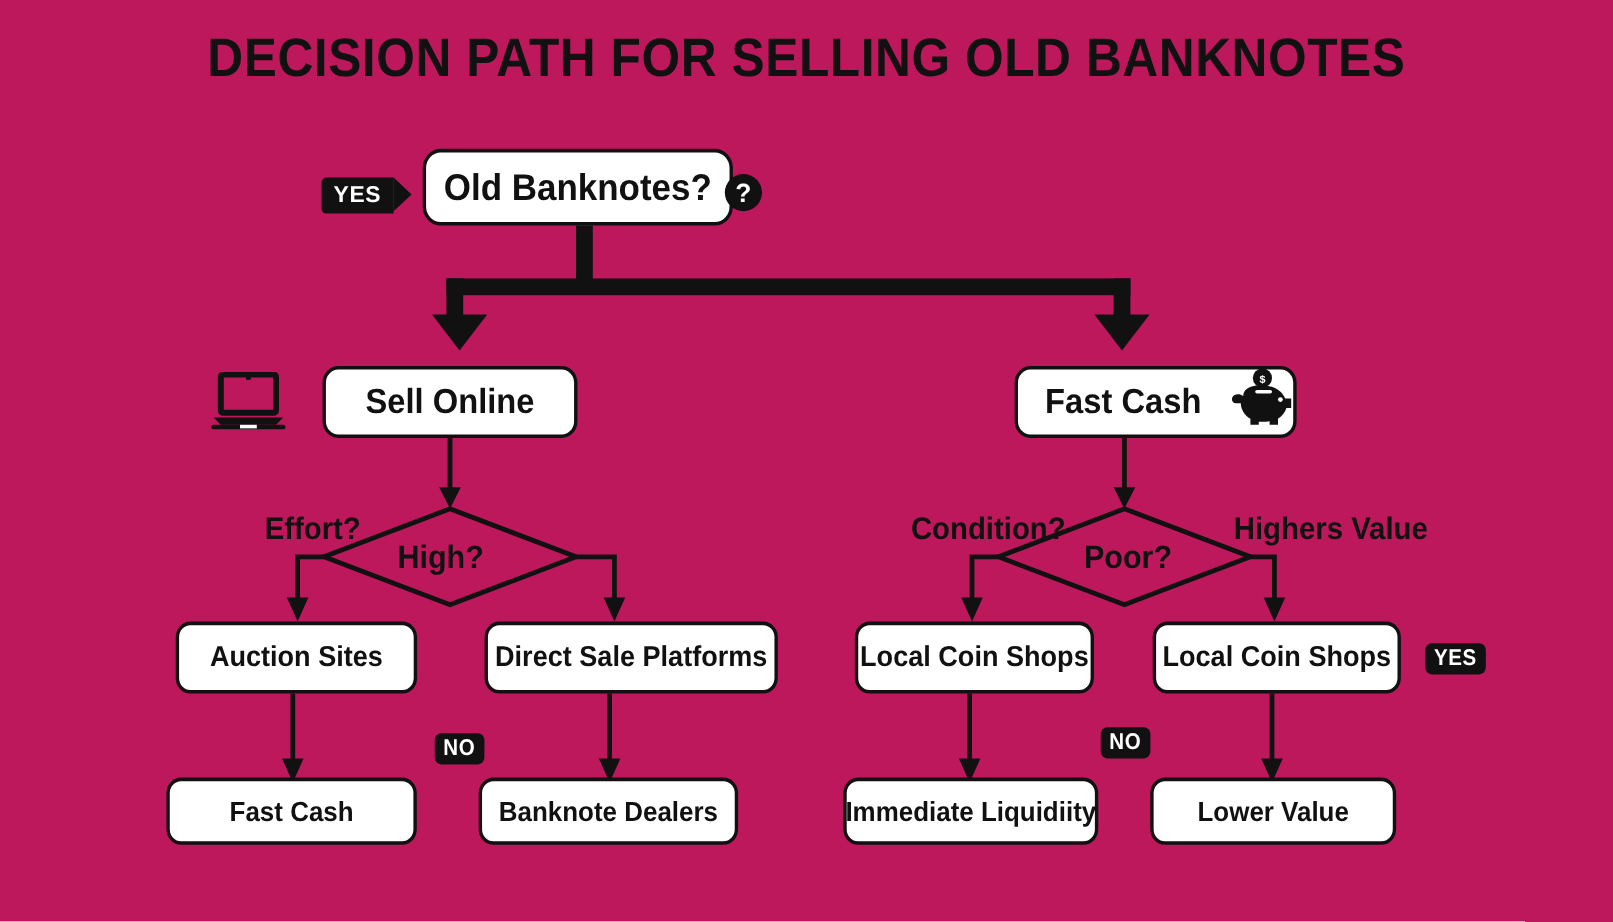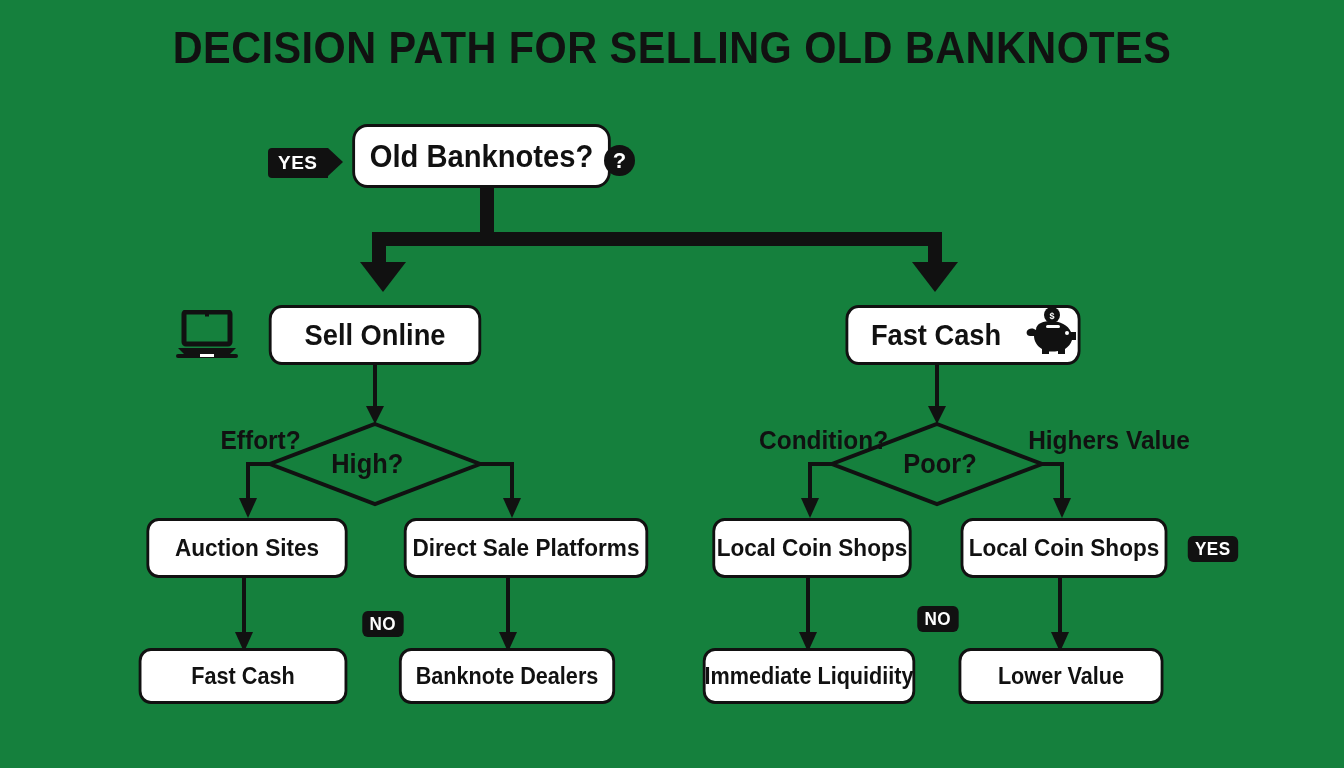--- a/index.html
+++ b/index.html
@@ -4,21 +4,21 @@
 <style>
   html, body {
     margin: 0;
     padding: 0;
     background: #ffffff;
   }
   #canvas {
     position: relative;
     width: 1344px;
     height: 768px;
-    background: #15803d;
+    background: #be185d;
     overflow: hidden;
     font-family: "Liberation Sans", sans-serif;
   }
   #svg-layer {
     position: absolute;
     left: 0; top: 0;
     width: 1344px;
     height: 768px;
   }
   .title {

